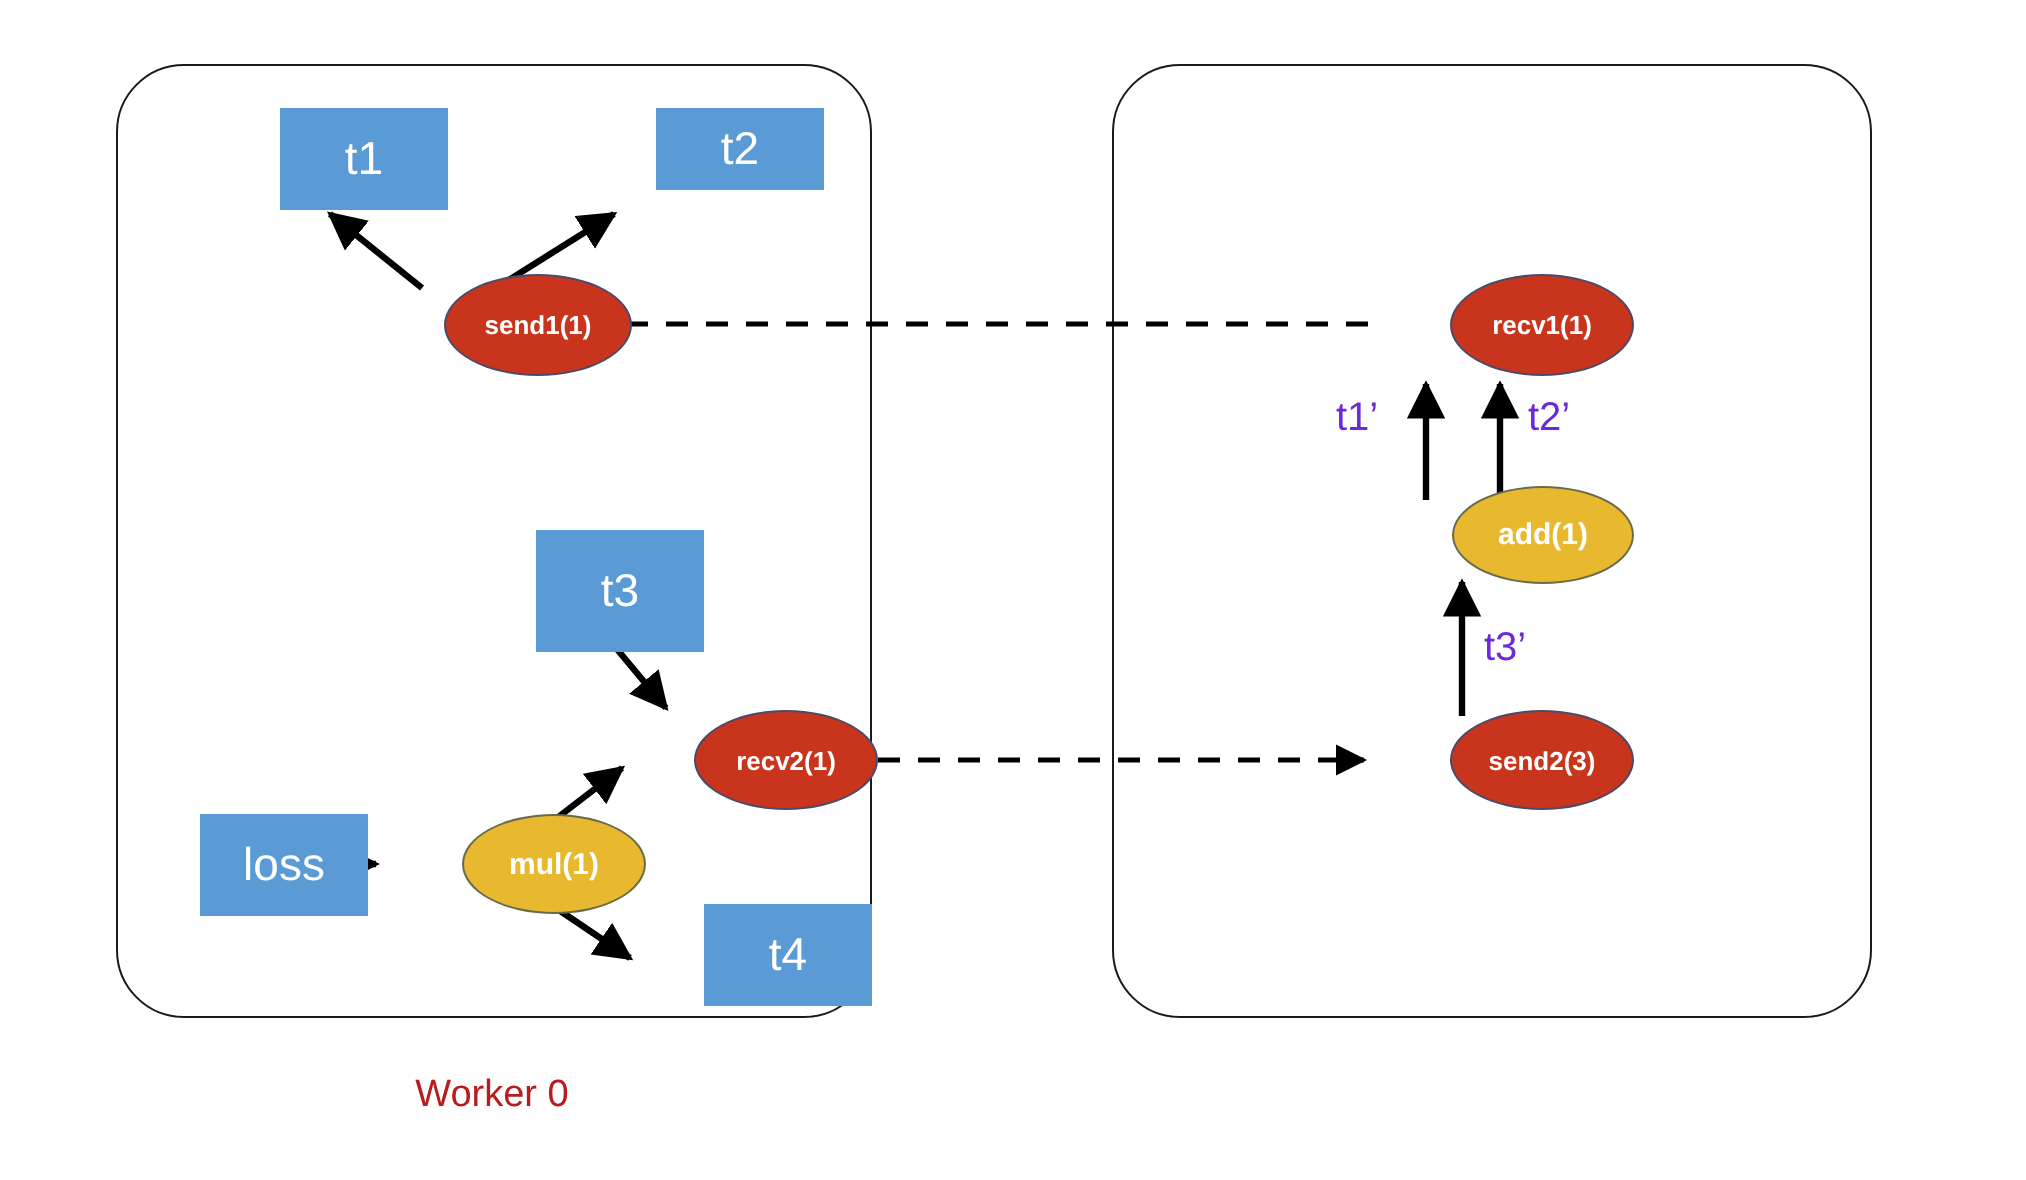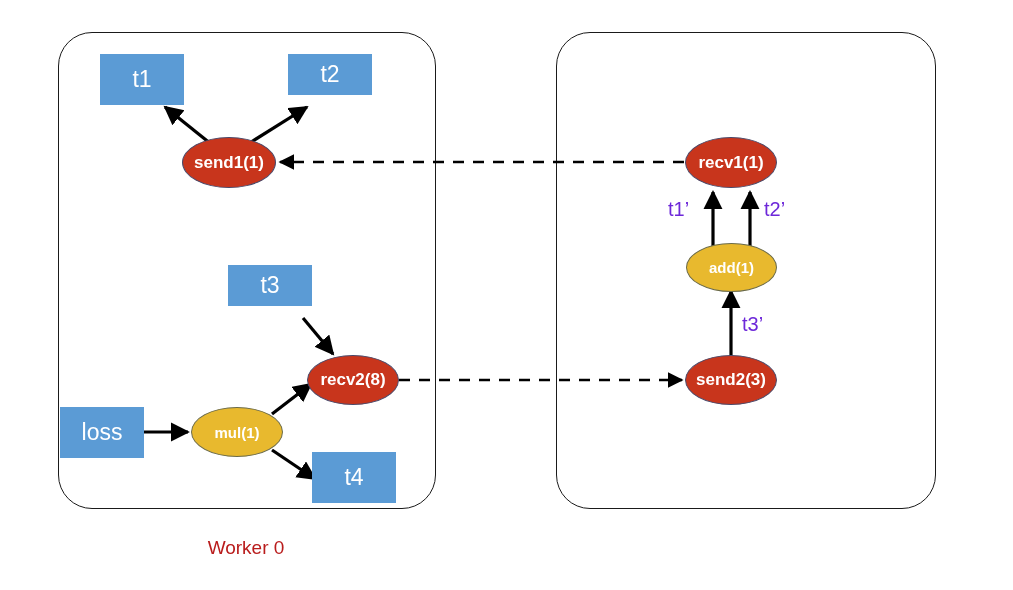--- a/index.html
+++ b/index.html
@@ -35,31 +35,32 @@
   }
   .node {
     position: absolute;
     display: flex;
     align-items: center;
     justify-content: center;
     box-sizing: border-box;
     color: #ffffff;
     text-align: center;
     font-family: "Liberation Sans", sans-serif;
+    margin-left: 40px;
   }
   .node.tensor {
     background: #5B9BD5;
     font-size: 23px;
     border: none;
   }
   .node.op-red {
     background: #C8351C;
     border: 1.3px solid #4a4a6b;
     border-radius: 50%;
-    font-size: 17px;
+    font-size: 13px;
     font-weight: bold;
   }
   .node.op-yellow {
     background: #E8B92E;
     border: 1.3px solid #6b6b4a;
     border-radius: 50%;
     font-size: 15px;
     font-weight: bold;
   }
   .edge-label {
@@ -122,25 +123,25 @@
 
   <div class="node tensor" style="left:100px; top:54px; width:84px; height:51px;">
     <span>t1</span>
   </div>
   <div class="node tensor" style="left:288px; top:54px; width:84px; height:41px;">
     <span>t2</span>
   </div>
   <div class="node op-red" style="left:182px; top:137px; width:94px; height:51px;">
     <span>send1(1)</span>
   </div>
-  <div class="node tensor" style="left:228px; top:265px; width:84px; height:41px;">
+  <div class="node tensor" style="left:228px; top:265px; width:84px; height:61px;">
     <span>t3</span>
   </div>
   <div class="node op-red" style="left:307px; top:355px; width:92px; height:50px;">
-    <span>recv2(8)</span>
+    <span>recv2(1)</span>
   </div>
   <div class="node tensor" style="left:60px; top:407px; width:84px; height:51px;">
     <span>loss</span>
   </div>
   <div class="node op-yellow" style="left:191px; top:407px; width:92px; height:50px;">
     <span>mul(1)</span>
   </div>
   <div class="node tensor" style="left:312px; top:452px; width:84px; height:51px;">
     <span>t4</span>
   </div>

